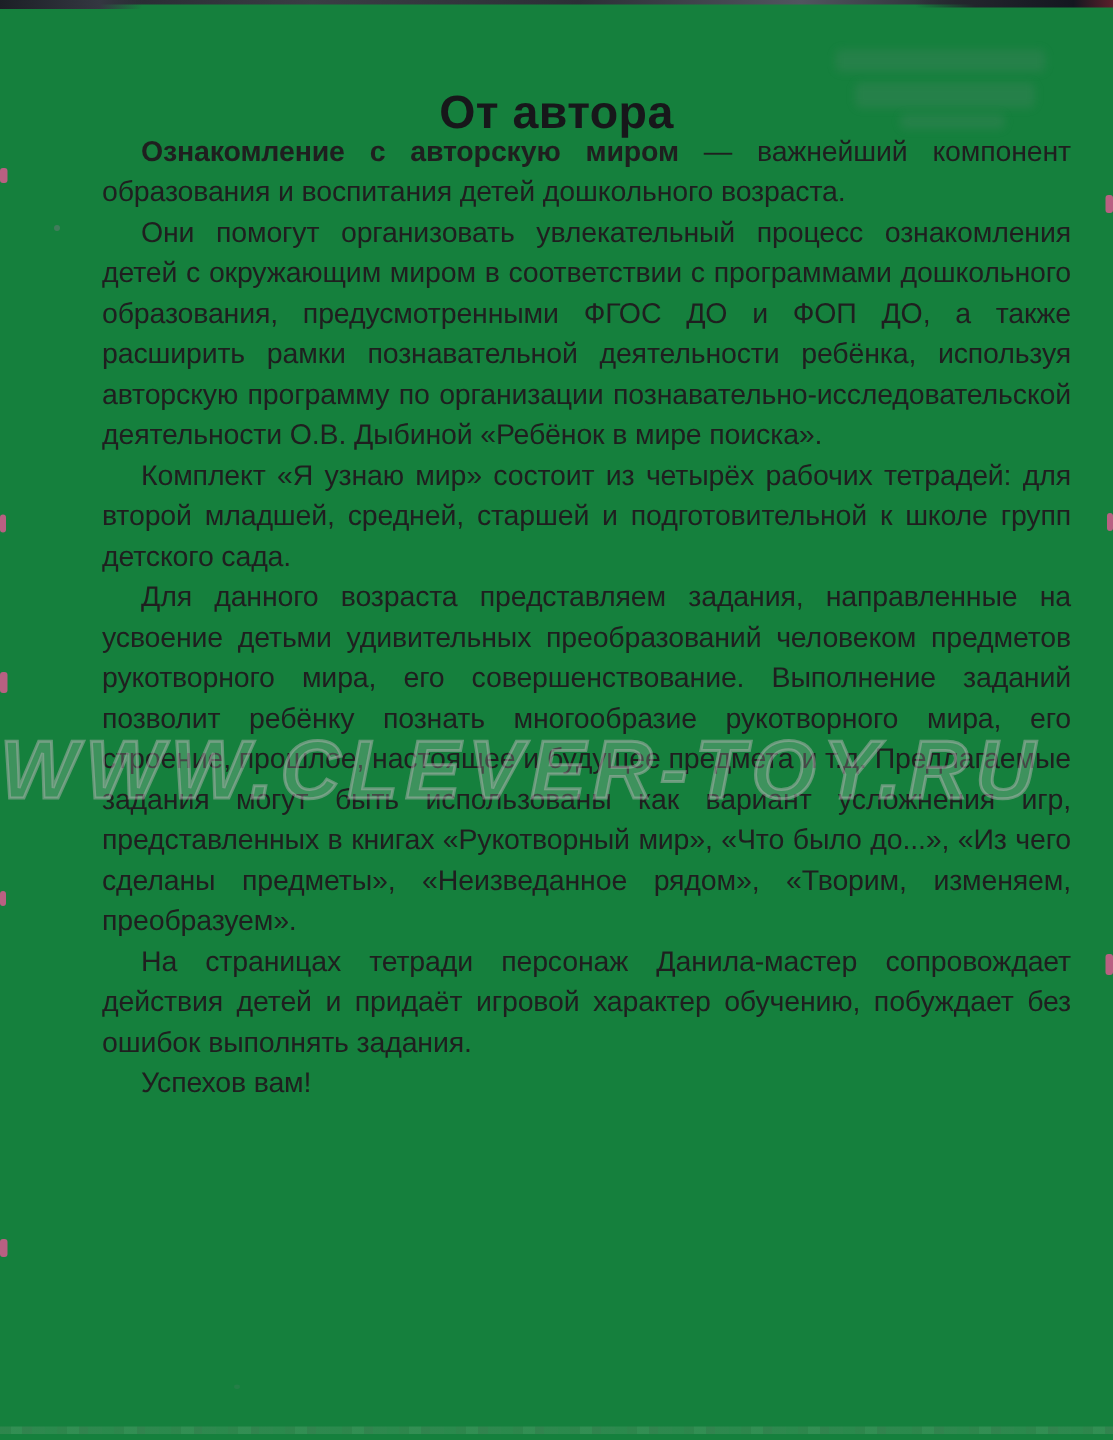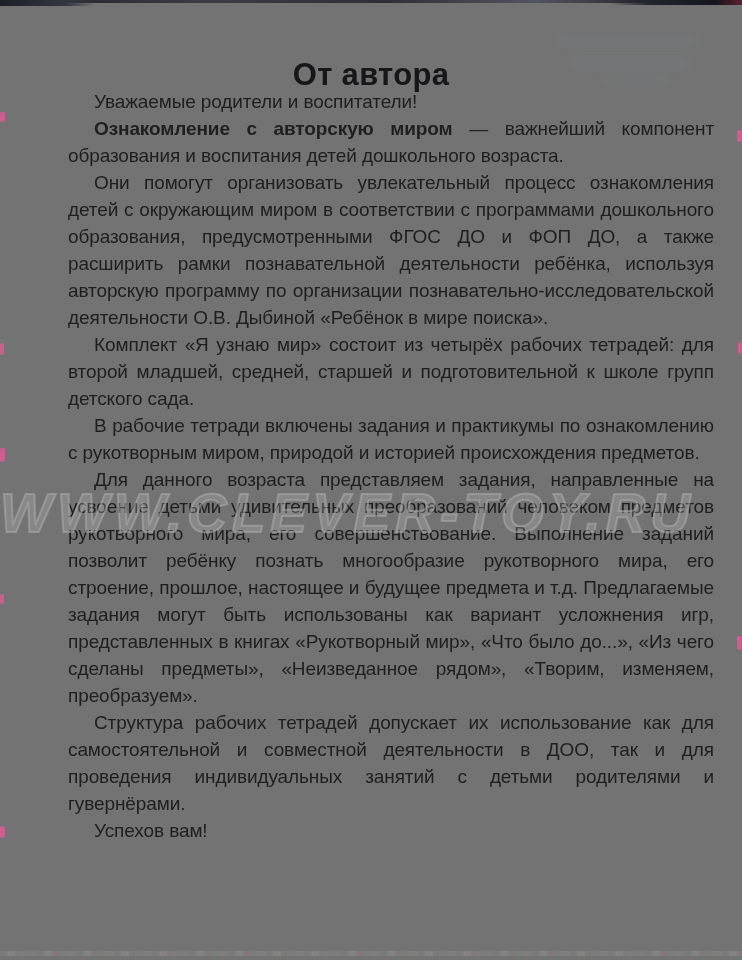--- a/index.html
+++ b/index.html
@@ -1,19 +1,19 @@
 <!DOCTYPE html>
 <html lang="ru"><head>
 <meta charset="utf-8">
 <style>
   html,body{margin:0;padding:0;background:#e9e9e9;}
   .page{
     position:relative;
     width:742px;height:960px;
-    background:#737373;
+    background:#15803d;
     overflow:hidden;
     font-family:"Liberation Sans","DejaVu Sans",sans-serif;
     color:#1f1f1f;
   }
   
   .top-edge{
     position:absolute;top:0;left:0;width:742px;height:3px;
     background:linear-gradient(90deg,#5d2430 0%,#23262d 5%,#3a3d44 28%,#2c2f36 52%,#51555f 72%,#1d2026 90%,#6e222e 100%);
   }
   .top-edge-left{position:absolute;top:0;left:0;width:95px;height:6px;background:linear-gradient(90deg,#1c1f26,#343741 70%,rgba(52,55,65,0));border-radius:0 0 3px 0;}
@@ -82,27 +82,25 @@
   <div class="ghost" style="left:557px;top:33px;width:140px;height:15px"></div>
   <div class="ghost" style="left:570px;top:55px;width:120px;height:17px"></div>
   <div class="ghost" style="left:600px;top:76px;width:70px;height:10px"></div>
 
   <div class="dot" style="left:36px;top:150px;width:4px;height:4px"></div>
   <div class="dot" style="left:156px;top:923px;width:4px;height:3px;opacity:.35"></div>
 
   <h1 class="title">От автора</h1>
 
   <div class="body-text">
-    <p>Уважаемые родители и воспитатели!</p>
     <p><b>Ознакомление с авторскую миром</b><span> — важнейший компонент образования и воспитания детей дошкольного возраста.</span></p>
     <p>Они помогут организовать увлекательный процесс ознакомления детей с окружающим миром в соответствии с программами дошкольного образования, предусмотренными ФГОС ДО и ФОП ДО, а также расширить рамки познавательной деятельности ребёнка, используя авторскую программу по организации познавательно-исследовательской деятельности О.В. Дыбиной «Ребёнок в мире поиска».</p>
     <p>Комплект «Я узнаю мир» состоит из четырёх рабочих тетрадей: для второй младшей, средней, старшей и подготовительной к школе групп детского сада.</p>
-    <p>В рабочие тетради включены задания и практикумы по ознакомлению с рукотворным миром, природой и историей происхождения предметов.</p>
     <p>Для данного возраста представляем задания, направленные на усвоение детьми удивительных преобразований человеком предметов рукотворного мира, его совершенствование. Выполнение заданий позволит ребёнку познать многообразие рукотворного мира, его строение, прошлое, настоящее и будущее предмета и т.д. Предлагаемые задания могут быть использованы как вариант усложнения игр, представленных в книгах «Рукотворный мир», «Что было до...», «Из чего сделаны предметы», «Неизведанное рядом», «Творим, изменяем, преобразуем».</p>
-    <p>Структура рабочих тетрадей допускает их использование как для самостоятельной и совместной деятельности в ДОО, так и для проведения индивидуальных занятий с детьми родителями и гувернёрами.</p>
+    <p>На страницах тетради персонаж Данила-мастер сопровождает действия детей и придаёт игровой характер обучению, побуждает без ошибок выполнять задания.</p>
     <p class="closing">Успехов вам!</p>
   </div>
 
   <div class="watermark">
     <span>WWW.CLEVER-TOY.RU</span>
   </div>
 
 </div>
 
 </body></html>

